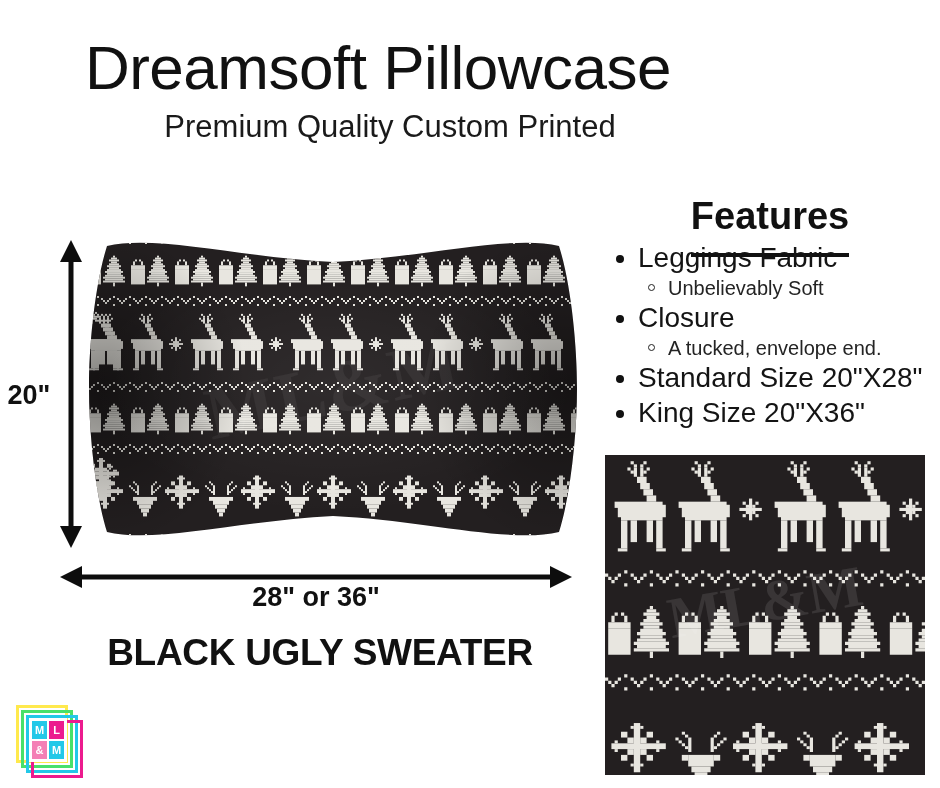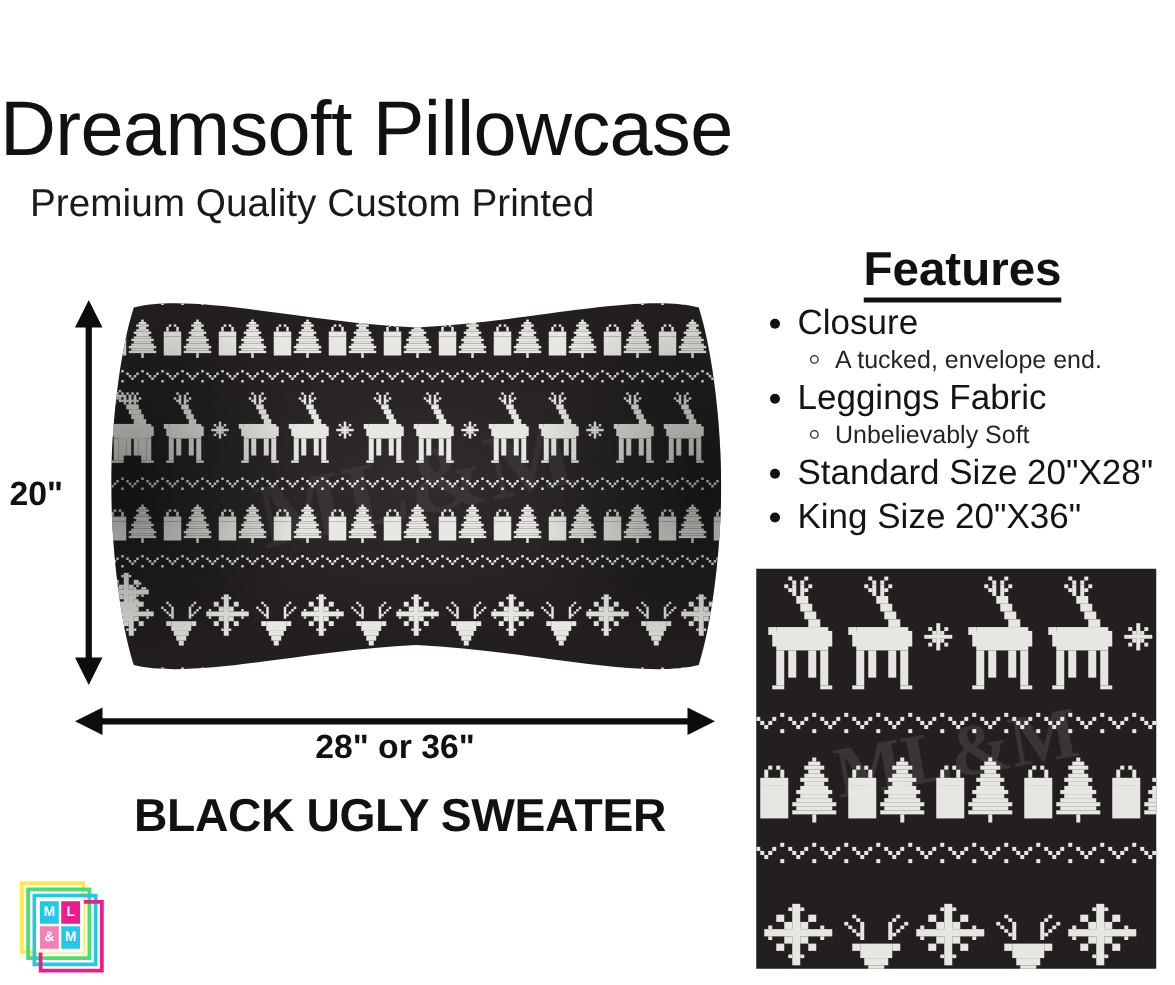--- a/index.html
+++ b/index.html
@@ -14,22 +14,21 @@
     overflow: hidden;
     font-family: "Liberation Sans", sans-serif;
     color: #0d0d0d;
   }
 
   
   #header {
     position: absolute;
     left: 0; top: 36px;
     width: 756px;
-    text-align: left;
-    margin-top: 36px;
+    text-align: center;
   }
   #product-title {
     font-size: 62px;
     line-height: 1.02;
     font-weight: 400;
     letter-spacing: -0.5px;
     color: #111111;
     white-space: nowrap;
   }
   #product-subtitle {
@@ -181,21 +180,21 @@
   }
   #features-heading {
     text-align: center;
     font-size: 38px;
     font-weight: 700;
     color: #111;
     line-height: 1.08;
   }
   #features-heading span.ul {
     border-bottom: 4px solid #111;
-    padding-bottom: 1px;
+    padding-bottom: 16px;
   }
   #features-list {
     list-style: none;
     margin: 4px 0 0 0;
     padding: 0 0 0 10px;
   }
   .feat-item { margin: 0; }
   .feat-main {
     position: relative;
     padding-left: 28px;
@@ -623,26 +622,26 @@
     <div class="logo-cell" style="background:#23c8e8">M</div>
   </div>
 </div>
 
 <div id="features-panel">
   <div id="features-heading">
     <span class="ul">Features</span>
   </div>
   <ul id="features-list">
     <li class="feat-item">
+      <div class="feat-main">Leggings Fabric</div>
+      <div class="feat-sub">Unbelievably Soft</div>
+    </li>
+    <li class="feat-item">
       <div class="feat-main">Closure</div>
       <div class="feat-sub">A tucked, envelope end.</div>
-    </li>
-    <li class="feat-item">
-      <div class="feat-main">Leggings Fabric</div>
-      <div class="feat-sub">Unbelievably Soft</div>
     </li>
     <li class="feat-item">
       <div class="feat-main">Standard Size 20"X28"</div>
     </li>
     <li class="feat-item">
       <div class="feat-main">King Size 20"X36"</div>
     </li>
   </ul>
 </div>
 

